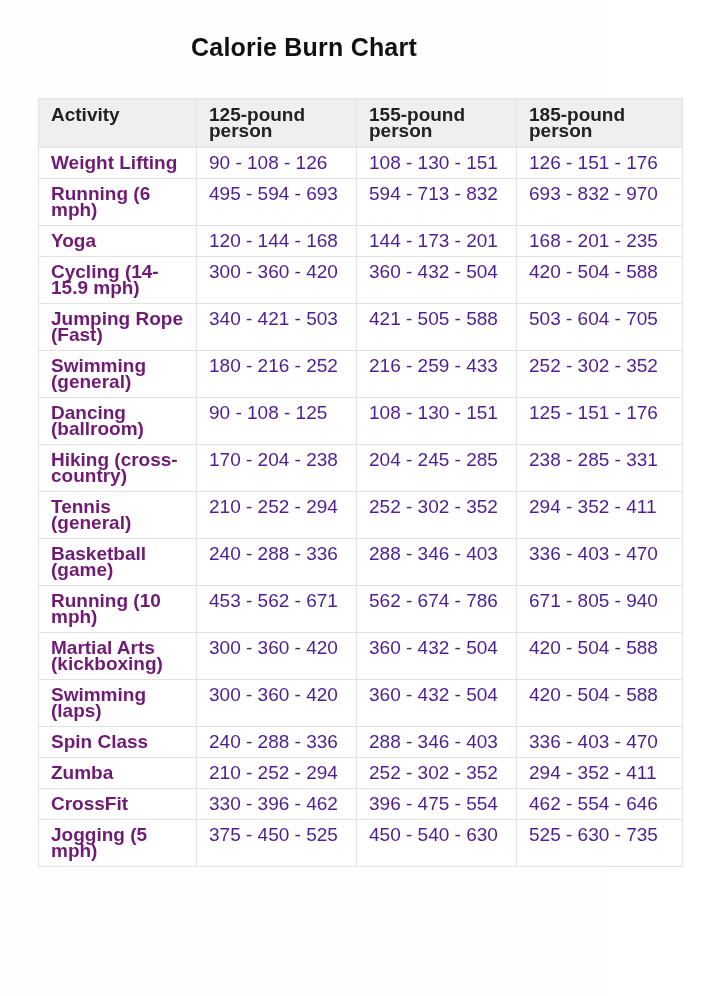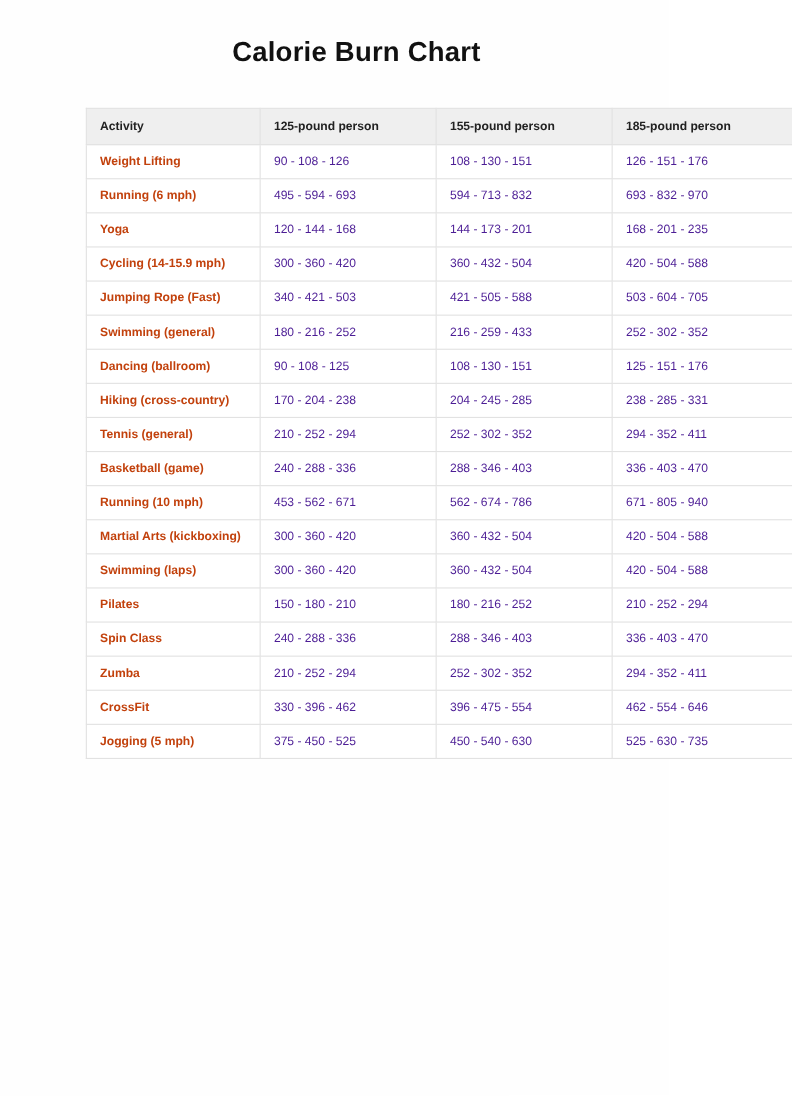--- a/index.html
+++ b/index.html
@@ -9,38 +9,37 @@
     background: #ffffff;
     font-family: "Liberation Sans", "DejaVu Sans", sans-serif;
     color: #2f2f2f;
     overflow: hidden;
   }
   .page {
     width: 608px;
     height: 996px;
     background: #fefefe;
     position: relative;
-    padding-left: 40px;
   }
   .page-title {
     text-align: center;
     font-size: 25px;
     font-weight: bold;
     color: #111111;
     padding-top: 33px;
     letter-spacing: 0.2px;
   }
   .table-wrap {
     margin: 36px 38px 0 38px;
   }
   table.calorie-table {
     width: 644px;
     border-collapse: collapse;
     table-layout: fixed;
-    font-size: 11px;
+    font-size: 19px;
     background: #ffffff;
   }
   table.calorie-table col.c-activity { width: 158px; }
   table.calorie-table col.c-v1 { width: 160px; }
   table.calorie-table col.c-v2 { width: 160px; }
   table.calorie-table col.c-v3 { width: 166px; }
   table.calorie-table th,
   table.calorie-table td {
     border: 1px solid #e2e2e2;
     text-align: left;
@@ -50,21 +49,21 @@
   }
   table.calorie-table thead th {
     background: #efefef;
     font-weight: bold;
     color: #222222;
     padding-top: 8px;
     padding-bottom: 8px;
   }
   table.calorie-table td.cell-activity {
     font-weight: bold;
-    color: #c2410c;
+    color: #701a75;
   }
   table.calorie-table td.cell-values {
     font-weight: normal;
     color: #4c1d95;
   }
 </style>
 </head>
 <body>
 
 <div class="page">
@@ -159,26 +158,20 @@
             <td class="cell-values">360 - 432 - 504</td>
             <td class="cell-values">420 - 504 - 588</td>
           </tr>
           <tr>
             <td class="cell-activity">Swimming (laps)</td>
             <td class="cell-values">300 - 360 - 420</td>
             <td class="cell-values">360 - 432 - 504</td>
             <td class="cell-values">420 - 504 - 588</td>
           </tr>
           <tr>
-            <td class="cell-activity">Pilates</td>
-            <td class="cell-values">150 - 180 - 210</td>
-            <td class="cell-values">180 - 216 - 252</td>
-            <td class="cell-values">210 - 252 - 294</td>
-          </tr>
-          <tr>
             <td class="cell-activity">Spin Class</td>
             <td class="cell-values">240 - 288 - 336</td>
             <td class="cell-values">288 - 346 - 403</td>
             <td class="cell-values">336 - 403 - 470</td>
           </tr>
           <tr>
             <td class="cell-activity">Zumba</td>
             <td class="cell-values">210 - 252 - 294</td>
             <td class="cell-values">252 - 302 - 352</td>
             <td class="cell-values">294 - 352 - 411</td>

